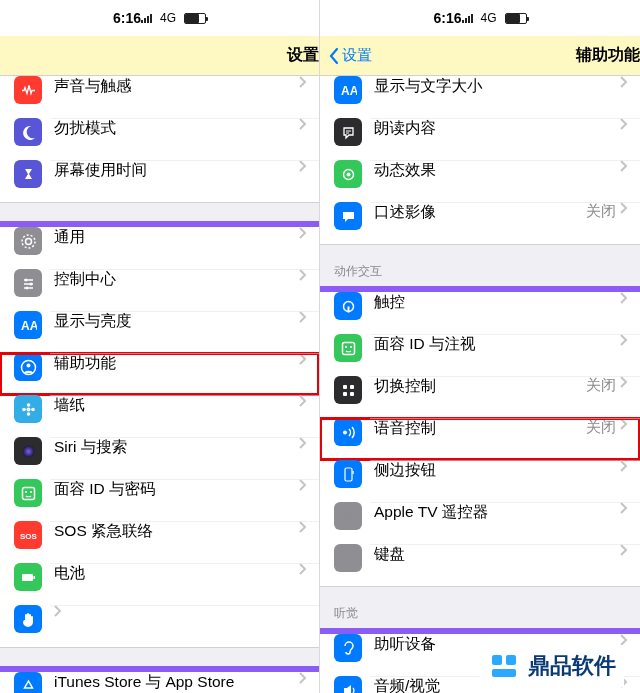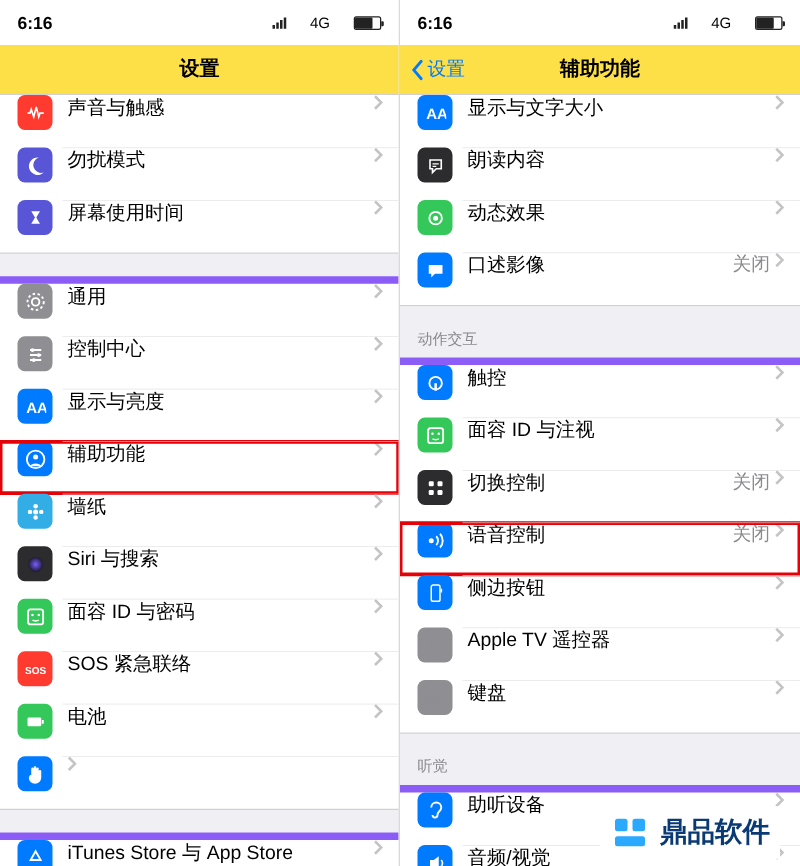--- a/index.html
+++ b/index.html
@@ -11,32 +11,32 @@
     overflow: hidden;
     position: relative;
     font-size: 15px;
     color: #000;
   }
   .panes { display: flex; width: 640px; height: 693px; }
   .pane { width: 320px; height: 693px; background: #efeff4; display: flex; flex-direction: column; overflow: hidden; position: relative; }
   .rule-r { border-right: 1px solid #d9d9db; }
 
   
-  .status { height: 36px; background: #fff; display: flex; align-items: center; justify-content: space-between; padding: 0 14px; font-size: 14px; font-weight: 600; }
+  .status { height: 36px; background: #fff; display: flex; align-items: center; justify-content: center; padding: 0 14px; font-size: 14px; font-weight: 600; }
   .status .time { }
-  .status .right { display: flex; align-items: center; gap: 19px; font-size: 12px; font-weight: 500; }
+  .status .right { display: flex; align-items: center; gap: 8px; font-size: 12px; font-weight: 500; }
   .sbar { display:inline-flex; align-items:flex-end; gap:1px; height:10px; }
   .sbar i { width:2px; background:#222; display:block; }
   .sbar i:nth-child(1){height:3px}.sbar i:nth-child(2){height:5px}.sbar i:nth-child(3){height:7px}.sbar i:nth-child(4){height:9px}
   .batt { width:22px; height:11px; border:1px solid #222; border-radius:2px; position:relative; }
   .batt::after{content:"";position:absolute;right:-3px;top:3px;width:2px;height:4px;background:#222;border-radius:0 1px 1px 0;}
   .batt i{display:block;background:#222;height:100%;width:70%;border-radius:1px;}
 
   
-  .nav { height: 40px; background:#fde047; border-bottom:1px solid #d1d1d4; display:flex; align-items:center; justify-content:center; position:relative; }
+  .nav { height: 40px; background:#fef9c3; border-bottom:1px solid #d1d1d4; display:flex; align-items:center; justify-content:flex-end; position:relative; }
   .nav-title { font-size:16px; font-weight:600; }
   .nav-back { position:absolute; left:8px; display:flex; align-items:center; color:#007aff; font-size:15px; gap:2px; }
   .nav-back svg{width:12px;height:18px;}
 
   .scroll { flex:1; overflow-y:hidden; }
   .group { background:#fff; border-top:6px solid #8b5cf6; border-bottom:1px solid #d1d1d4; }
   .group + .group { margin-top:18px; }
   .group.tight-top { margin-top:0; border-top:none; }
   .section-header { font-size:12px; color:#8a8a8e; padding: 18px 14px 6px; }
 

